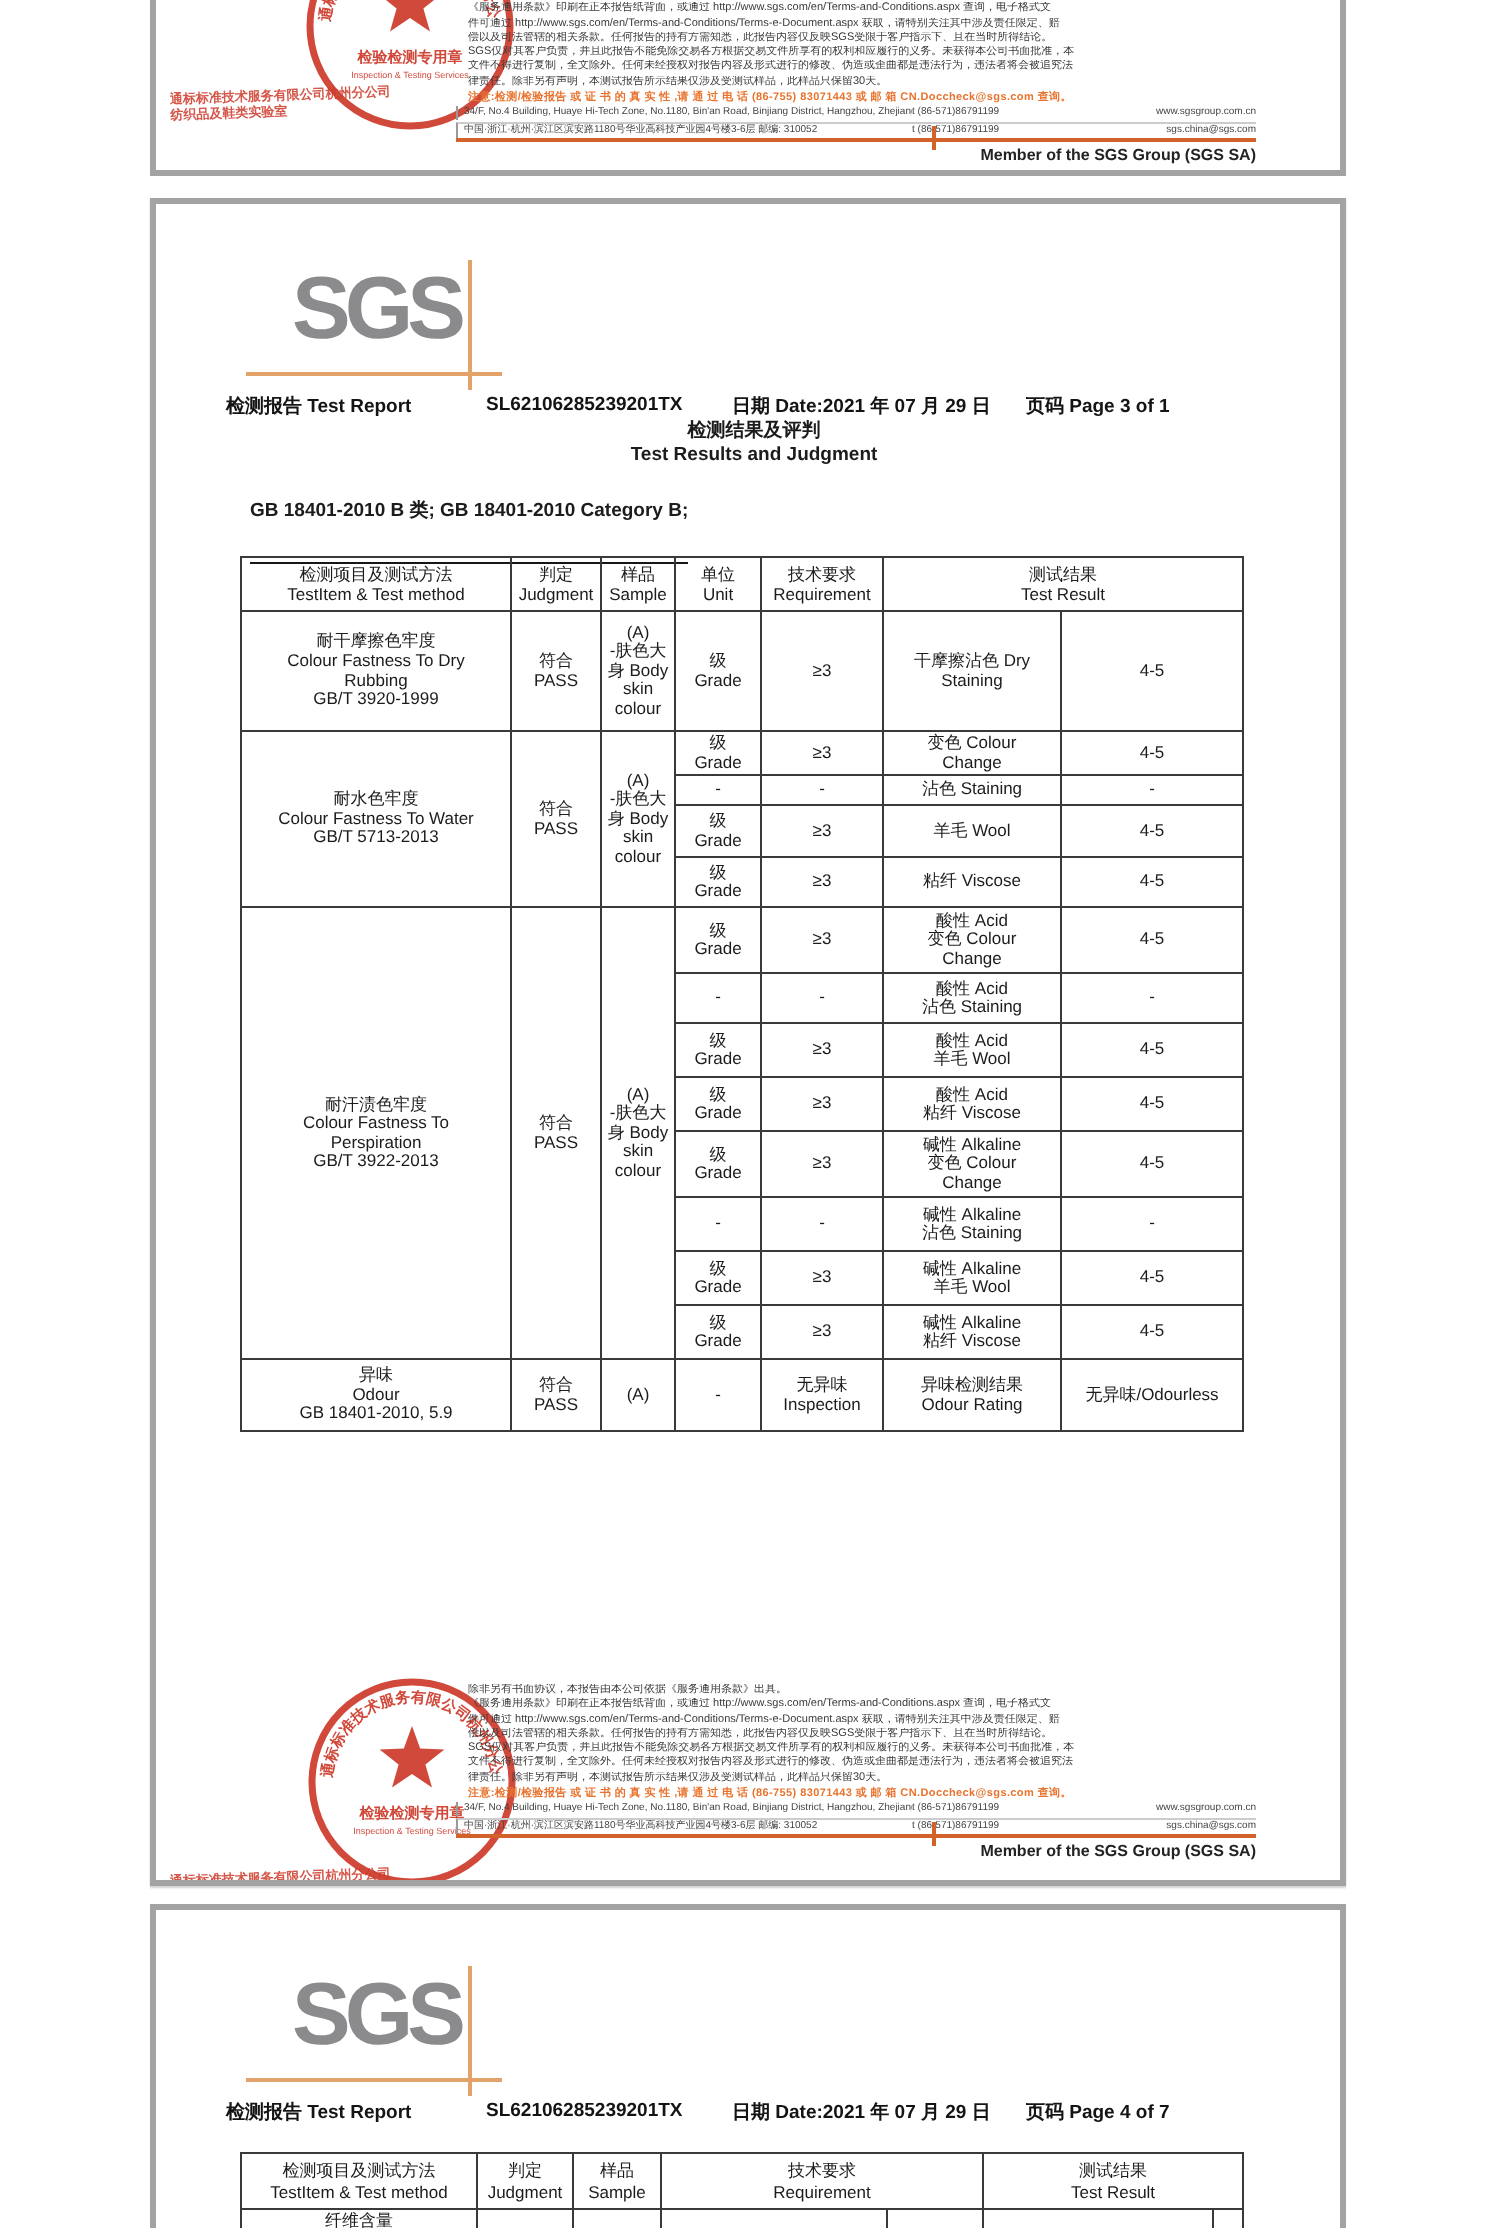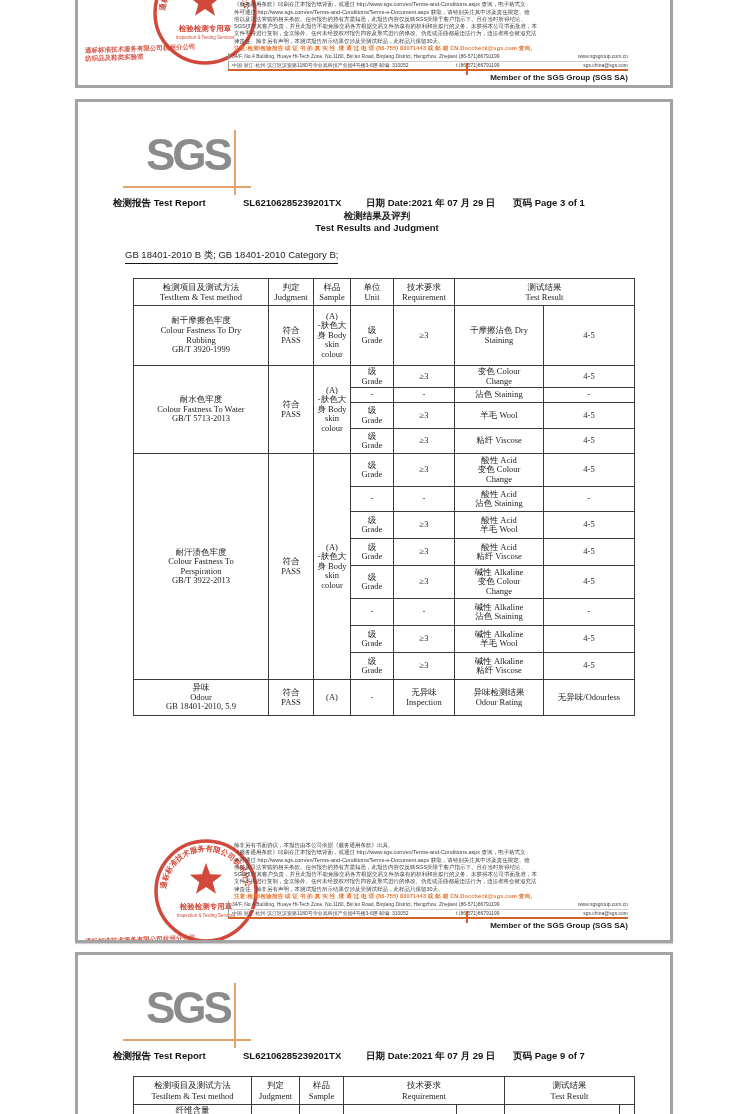--- a/index.html
+++ b/index.html
@@ -25,25 +25,25 @@
     font-size:9.5px; font-weight:bold; color:#141414; }
   .report-line span { position:absolute; top:0; white-space:nowrap; }
   .rl-title  { left:0; }
   .rl-number { left:130px; }
   .rl-date   { left:253px; }
   .rl-page   { left:400px; }
 
   
   .section-title { position:absolute; left:0; top:108px; width:598px; text-align:center;
     font-size:9.5px; font-weight:bold; line-height:12px; }
-  .category-line { position:absolute; left:47px; top:147px; font-size:9.5px; font-weight:normal;
-    border-bottom:1px solid #161616; padding-bottom:1px; }
-
-  table.results { position:absolute; left:55px; top:176px; width:501px;
-    border-collapse:collapse; table-layout:fixed;font-family:Liberation Serif, serif; }
+  .category-line { position:absolute; left:47px; top:147px; font-size:9.5px; font-weight:bold;
+    border-bottom:1px solid #161616; padding-bottom:19px; }
+
+  table.results { position:absolute; left:42px; top:176px; width:501px;
+    border-collapse:collapse; table-layout:fixed; }
   table.results td, table.results th { border:1px solid #3a3a3a; font-size:8.5px;
     line-height:9.6px; font-weight:normal; text-align:center; vertical-align:middle;
     padding:1px 2px; overflow:hidden; }
   table.results th { line-height:10.5px; }
   td.item-cell { text-align:left; padding-left:3px; }
   .empty-cell { color:transparent; }
 
   
   .footer { position:absolute; left:0; width:598px; height:95px; }
   .disclaimer { position:absolute; left:156px; top:0; width:404px; font-size:5.5px;
@@ -359,21 +359,21 @@
   <div class="logo-wrap">
     <div class="sgs-logo">SGS</div>
     <div class="crop-h"></div>
     <div class="crop-v"></div>
   </div>
 
   <div class="report-line">
     <span class="rl-title">检测报告  Test Report</span>
     <span class="rl-number">SL62106285239201TX</span>
     <span class="rl-date">日期 Date:2021 年 07 月 29 日</span>
-    <span class="rl-page">页码 Page 9 of 7</span>
+    <span class="rl-page">页码 Page 4 of 7</span>
   </div>
 
   <table class="results" style="top:121px;">
     <colgroup>
       <col style="width:118px">
         <col style="width:48px">
         <col style="width:44px">
       <col style="width:113px">
         <col style="width:48px">
         <col style="width:115px">

